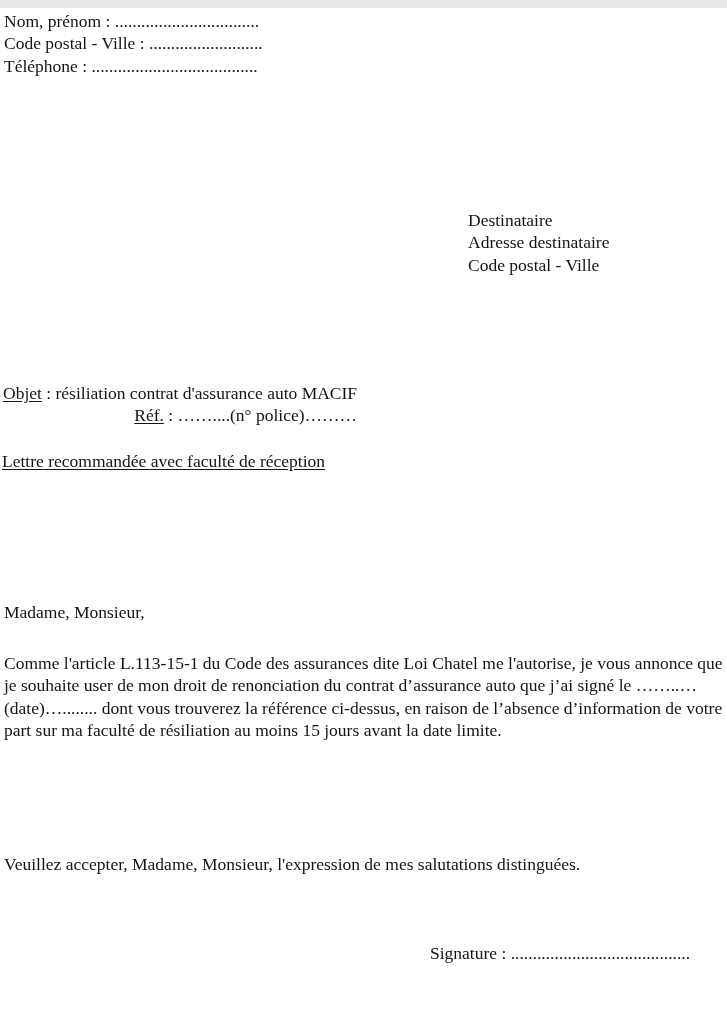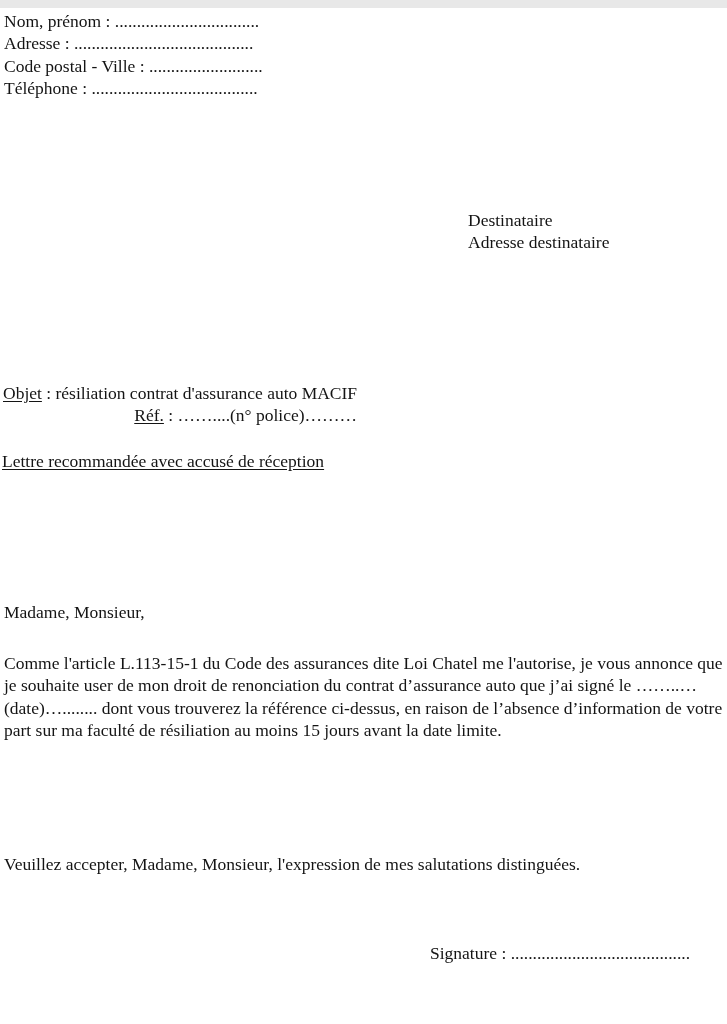--- a/index.html
+++ b/index.html
@@ -33,37 +33,37 @@
   .para3 { top: 845px; }
   .signature-line { left: 430px; top: 934px; white-space: nowrap; }
 </style>
 </head>
 <body>
 
 <div class="page">
 
   <div class="abs sender-block">
     <div>Nom, prénom : .................................</div>
-    <div>Adresse : .........................................</div>
     <div>Code postal - Ville : ..........................</div>
     <div>Téléphone : ......................................</div>
   </div>
 
   <div class="abs recipient-block">
     <div>Destinataire</div>
     <div>Adresse destinataire</div>
+    <div>Code postal - Ville</div>
   </div>
 
 
   <div class="abs subject-block">
     <div><span class="u">Objet</span><span> : </span><span>résiliation contrat d'assurance auto MACIF</span></div>
     <div><span class="u">Réf.</span><span> : </span><span>……....(n° police)………</span></div>
   </div>
 
-  <div class="abs registered u">Lettre recommandée avec accusé de réception</div>
+  <div class="abs registered u">Lettre recommandée avec faculté de réception</div>
 
   <div class="abs salutation">Madame, Monsieur,</div>
 
   <p class="abs para para1">Comme l'article L.113-15-1 du Code des assurances dite Loi Chatel me l'autorise, je vous annonce que je souhaite user de mon droit de renonciation du contrat d’assurance auto que j’ai signé le ……..…(date)…........ dont vous trouverez la référence ci-dessus, en raison de l’absence d’information de votre part sur ma faculté de résiliation au moins 15 jours avant la date limite.</p>
   <p class="abs para para3">Veuillez accepter, Madame, Monsieur, l'expression de mes salutations distinguées.</p>
 
   <div class="abs signature-line">Signature : .........................................</div>
 
 </div>
 

